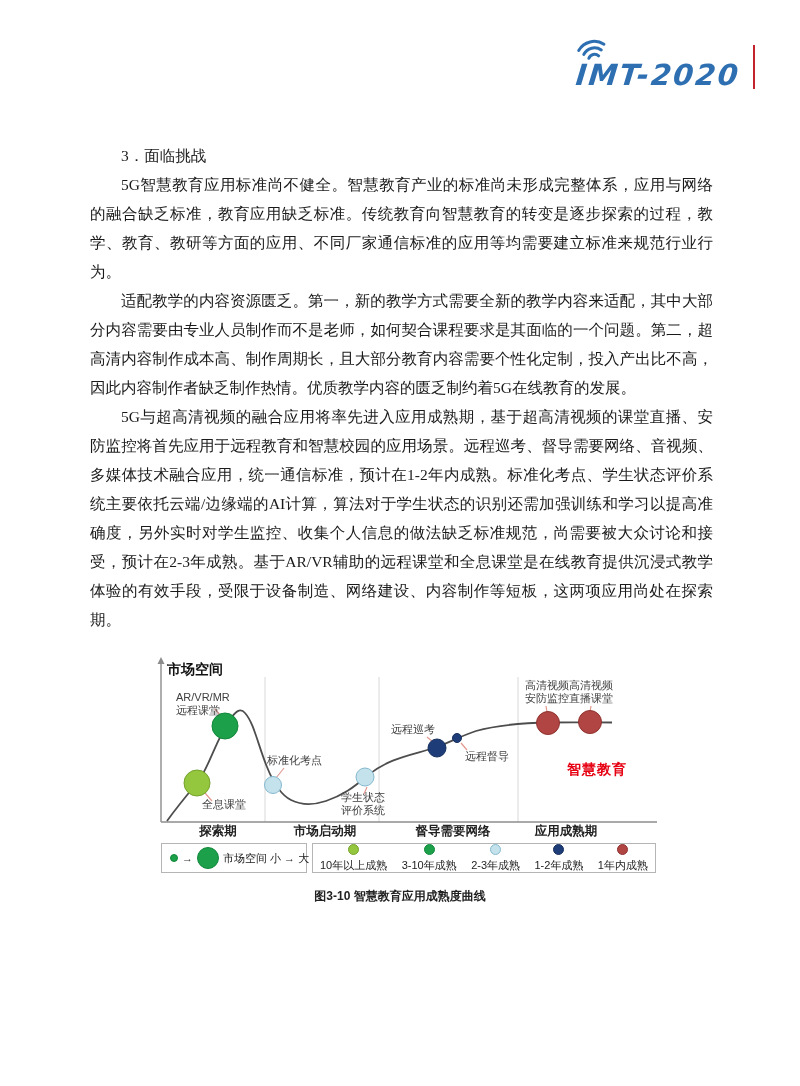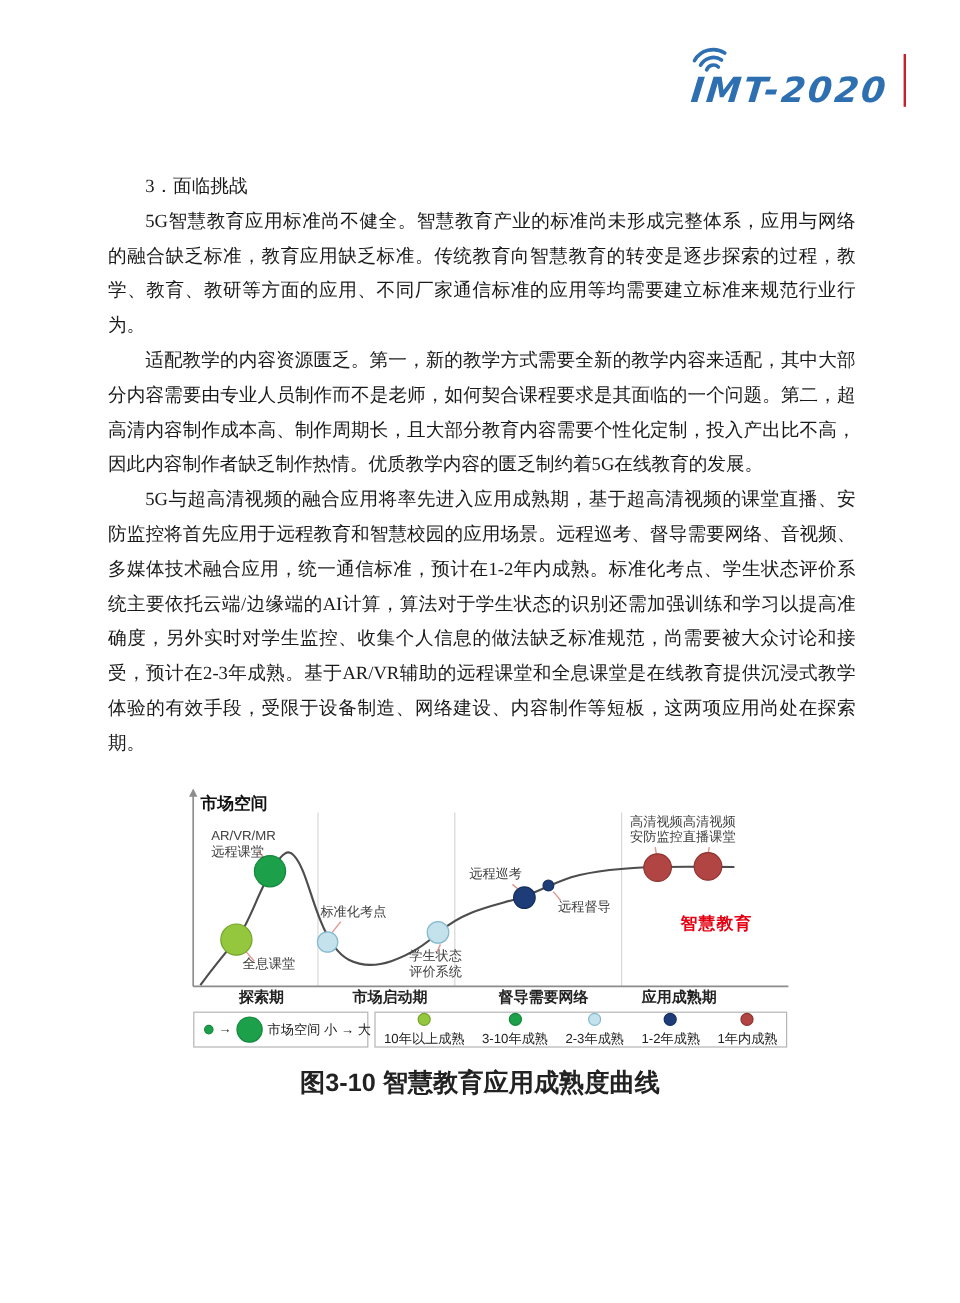--- a/index.html
+++ b/index.html
@@ -69,21 +69,21 @@
   .c-navy   { background:#1e3c77; border:1px solid #16305f; }
   .c-red    { background:#b04543; border:1px solid #8f3330; }
   .f-lgreen { fill:#95c73e; stroke:#74a32c; stroke-width:1; }
   .f-green  { fill:#1ca04a; stroke:#12883c; stroke-width:1; }
   .f-lblue  { fill:#c3e2ec; stroke:#85b9cf; stroke-width:1; }
   .f-navy   { fill:#1e3c77; stroke:#16305f; stroke-width:1; }
   .f-red    { fill:#b04543; stroke:#8f3330; stroke-width:1; }
 
   .caption {
     position:absolute; left:0; top:888px; width:100%; text-align:center;
-    font-size:21px; font-weight:bold; color:#222;
+    font-size:12px; font-weight:bold; color:#222;
     font-family:"Liberation Sans","DejaVu Sans",sans-serif;
   }
 
   
   .footer {
     position:absolute; left:0; bottom:0; width:100%; height:172px; overflow:hidden;
     background:
       radial-gradient(95% 55% at 90% 30%, rgba(238,190,212,0.35), rgba(238,190,212,0) 60%),
       radial-gradient(80% 40% at 70% 55%, rgba(214,238,205,0.25), rgba(214,238,205,0) 65%),
       radial-gradient(170% 130% at 20% 225%, rgba(255,255,255,0) 55%, rgba(255,255,255,0.95) 59%, rgba(255,255,255,0) 65%),

